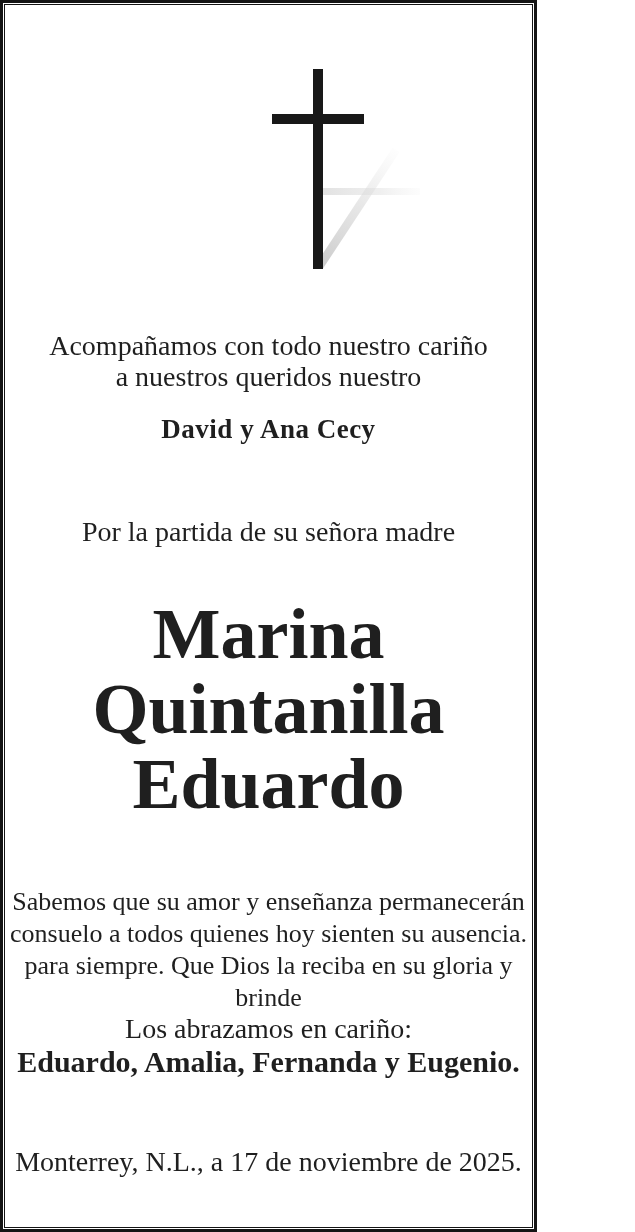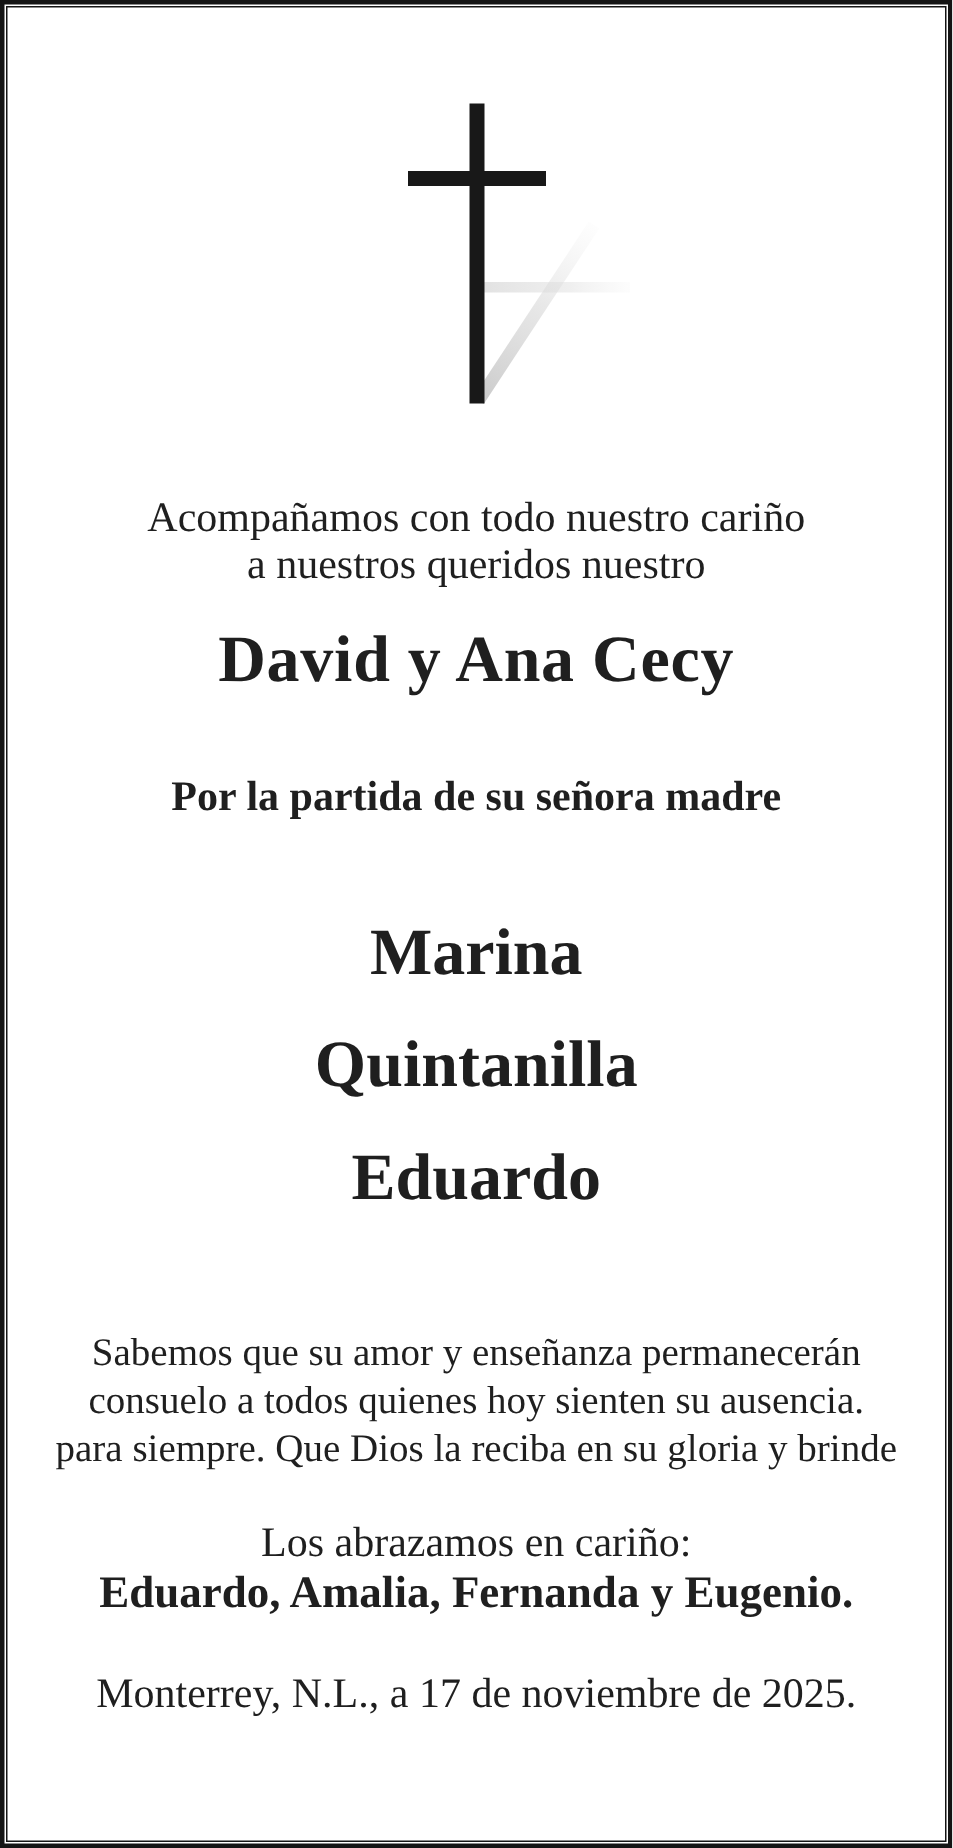--- a/index.html
+++ b/index.html
@@ -2,21 +2,21 @@
 <html><head>
 <meta charset="utf-8">
 <style>
   html, body {
     margin: 0;
     padding: 0;
     background: #ffffff;
   }
   .sheet {
     position: relative;
-    width: 635px;
+    width: 537px;
     height: 1232px;
     background: #ffffff;
     font-family: "Liberation Serif", "DejaVu Serif", serif;
     color: #1f1f1f;
     overflow: hidden;
   }
   
   .frame-outer {
     position: absolute;
     inset: 0;
@@ -42,52 +42,51 @@
   }
   .ln { display: block; }
 
   .intro {
     top: 330px;
     font-size: 28px;
     line-height: 31px;
   }
   .friends {
     top: 414px;
-    font-size: 44px;
+    font-size: 27px;
     font-weight: bold;
     letter-spacing: 0.5px;
   }
   .cause {
     top: 516px;
     font-size: 28px;
-    font-weight: bold;
   }
   .deceased {
     top: 597px;
-    font-size: 44px;
+    font-size: 72px;
     font-weight: bold;
     line-height: 75px;
   }
   .tribute {
     top: 886px;
     font-size: 26px;
     line-height: 32px;
   }
   .prayer {
     top: 1013px;
     font-size: 28px;
     line-height: 32px;
   }
   .family {
     top: 1045px;
     font-size: 30px;
     font-weight: bold;
   }
   .dateline {
-    top: 1114px;
+    top: 1146px;
     font-size: 28px;
   }
 </style>
 </head>
 <body>
 
 <div class="sheet">
 
   <svg class="cross-svg" width="635" height="320" viewBox="0 0 635 320" aria-hidden="true">
     <defs>

